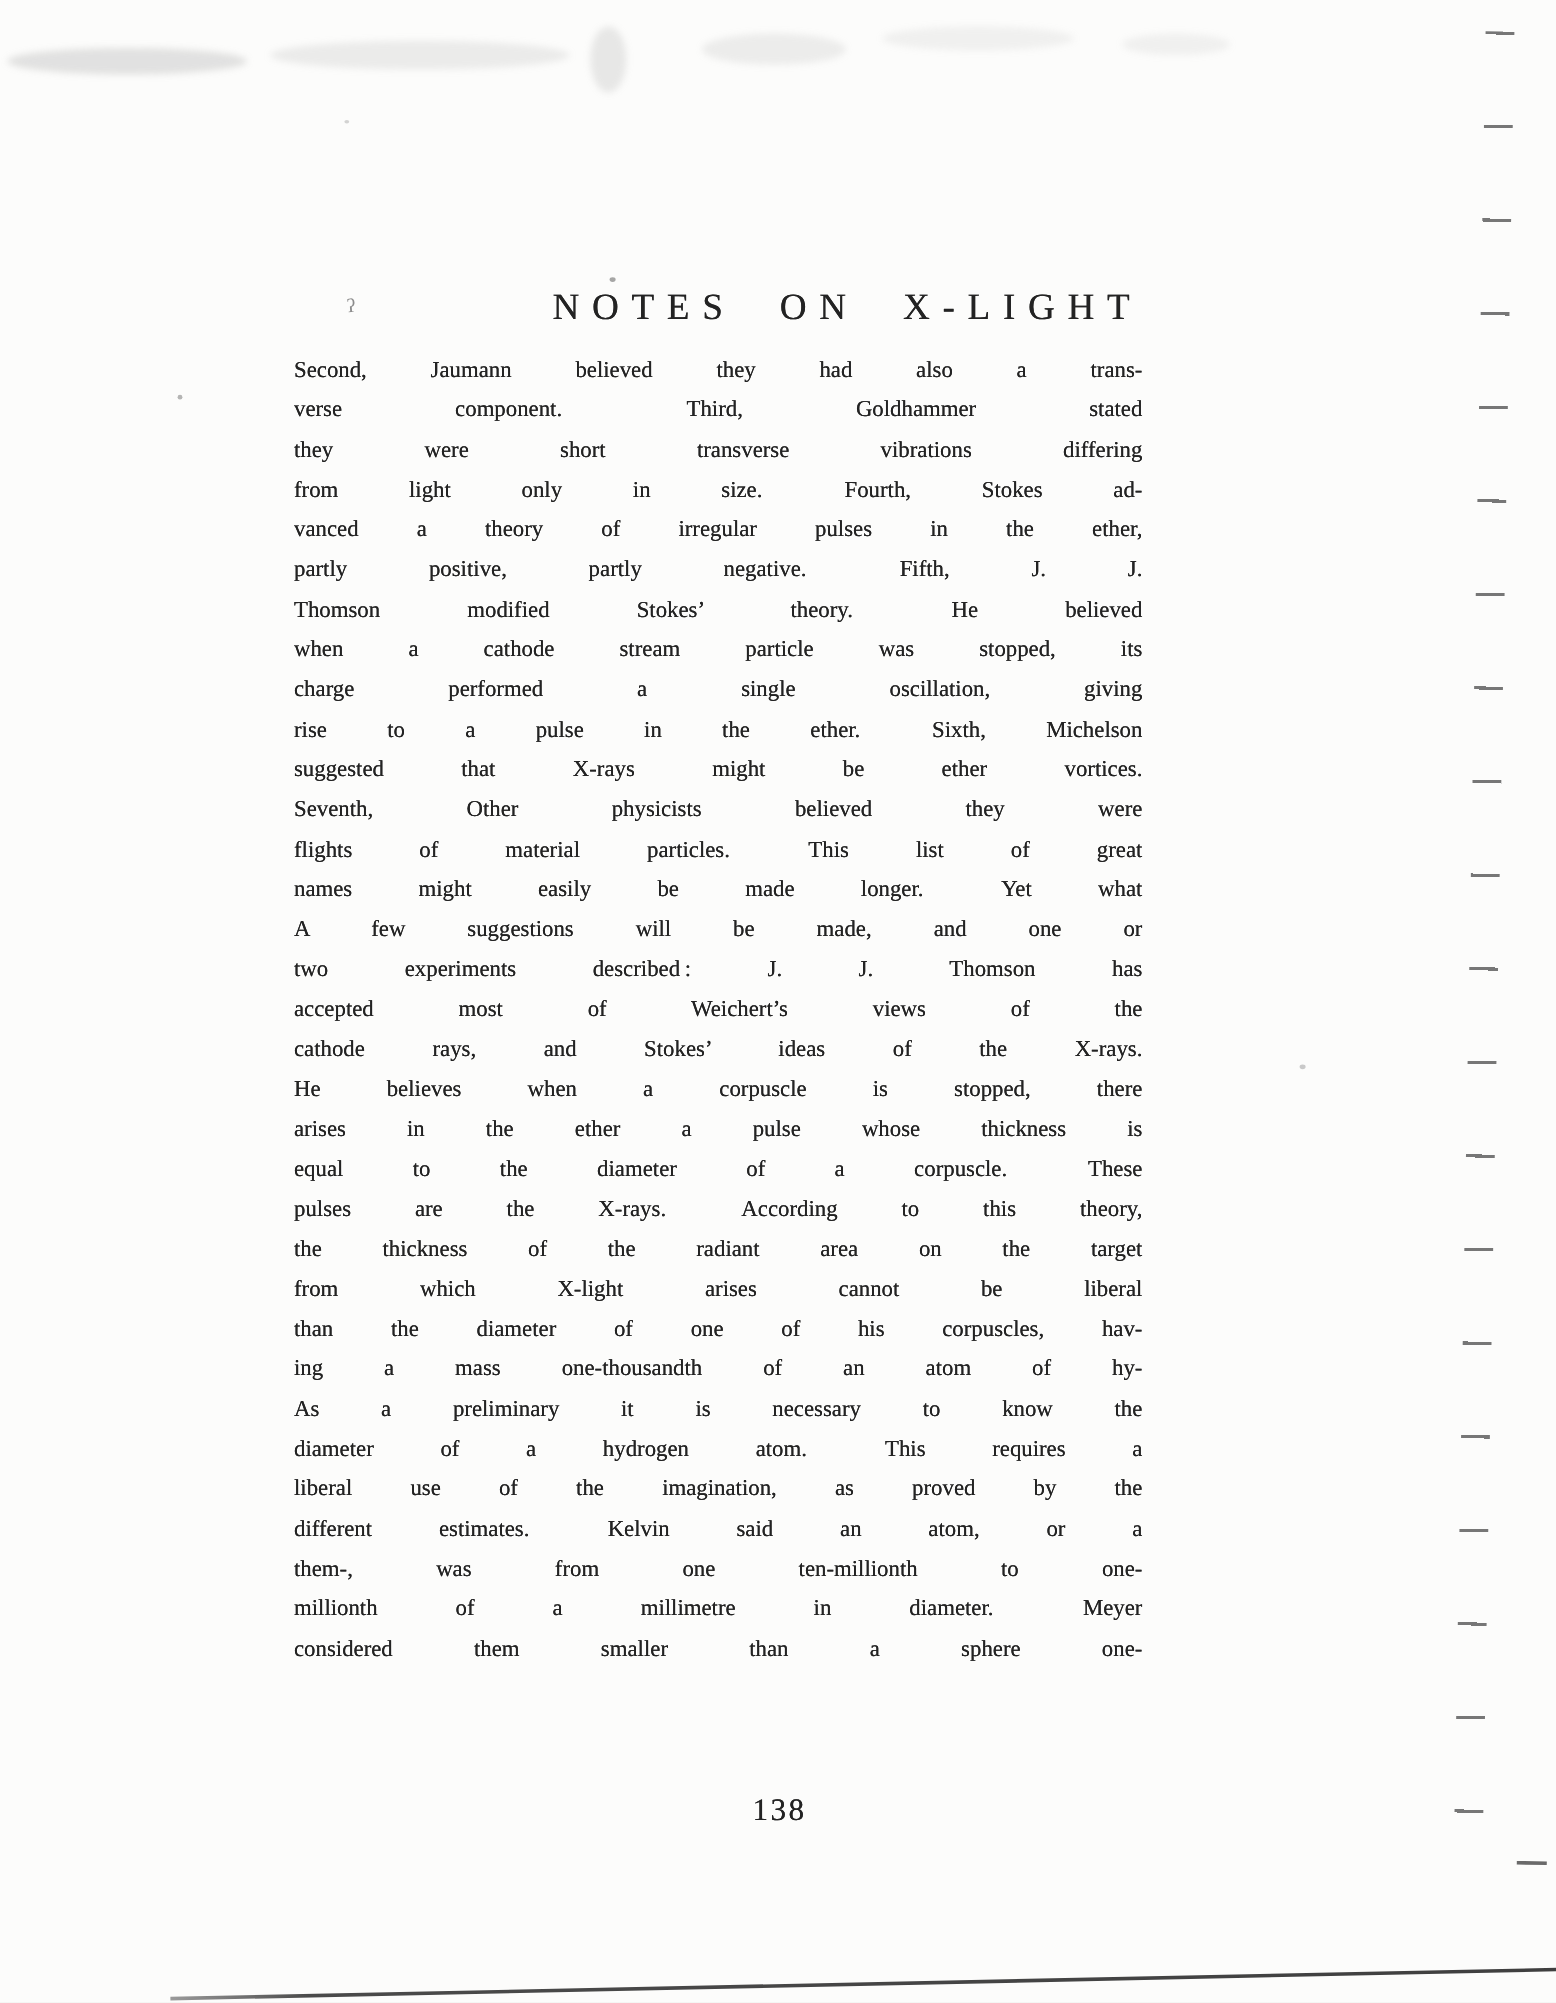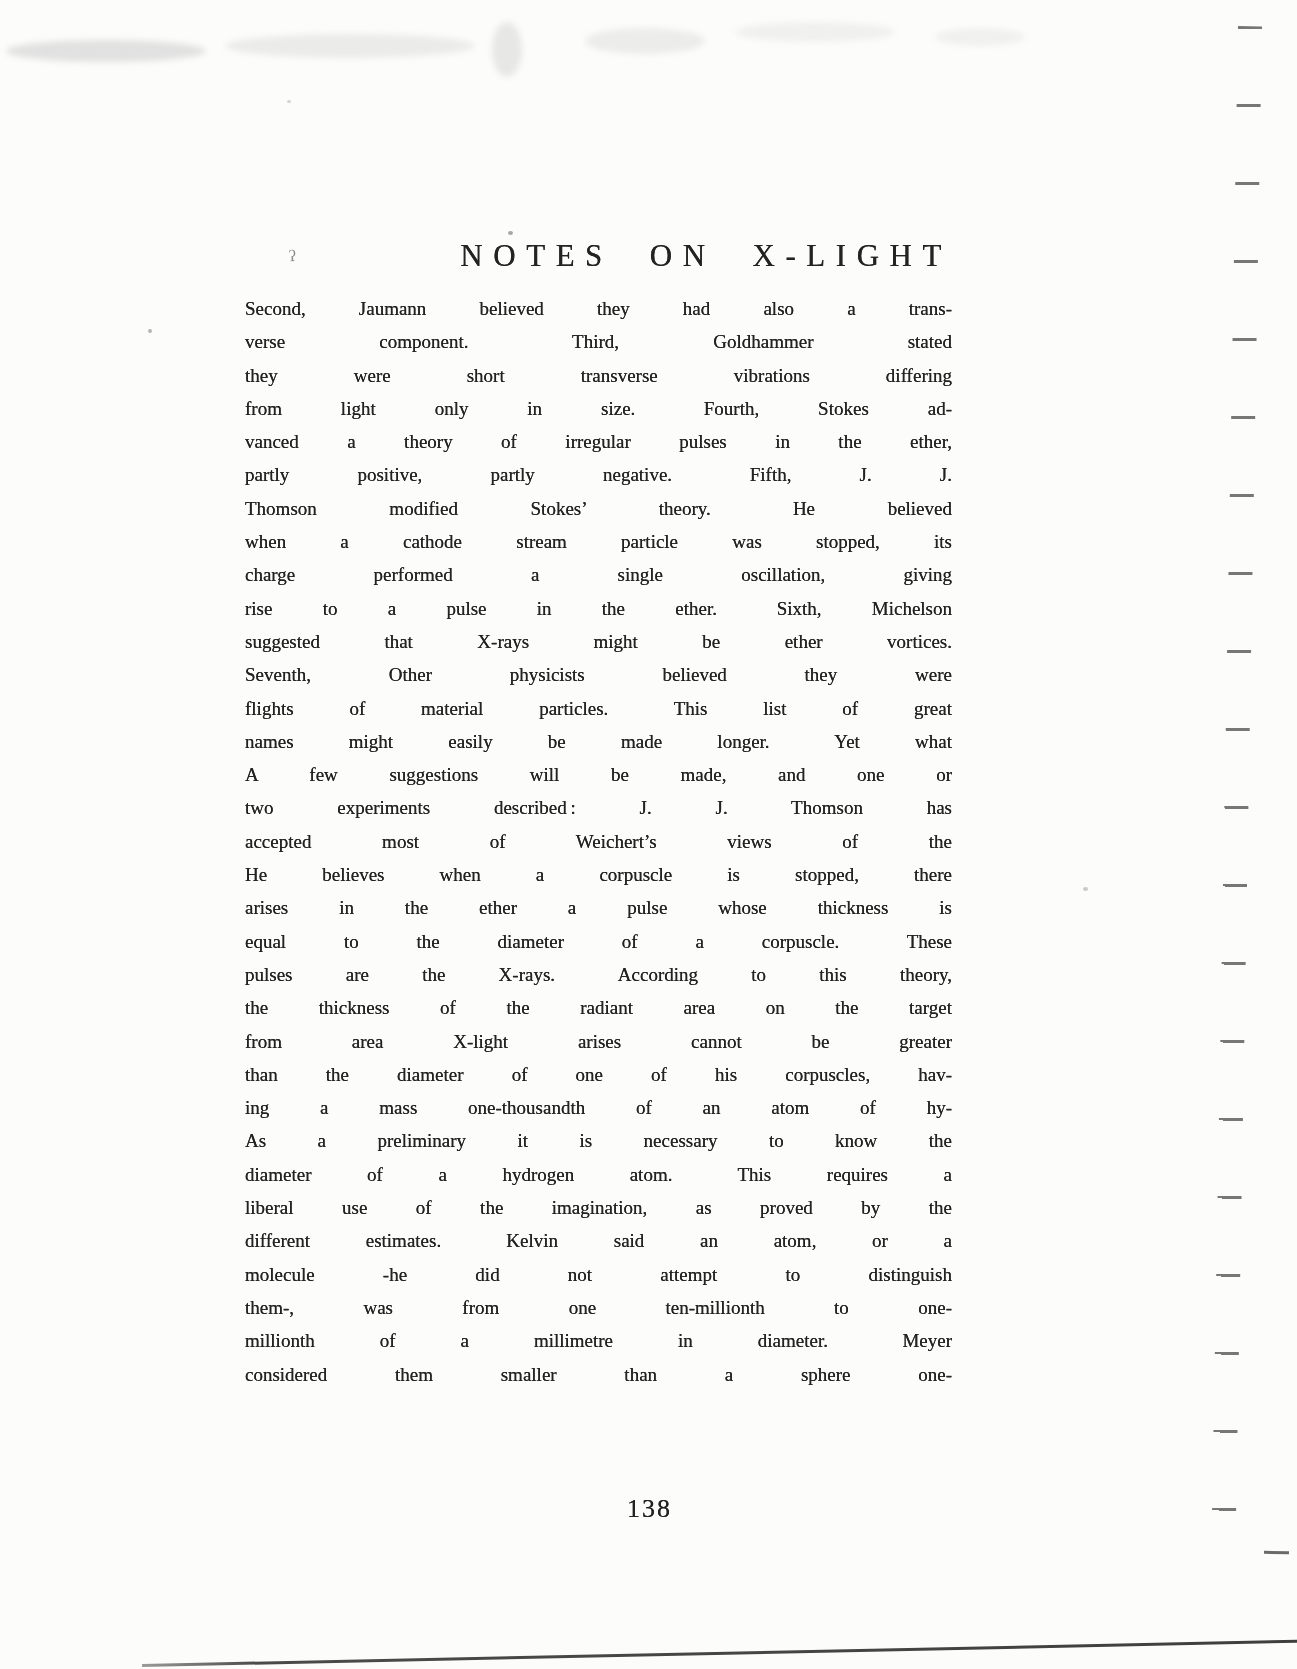--- a/index.html
+++ b/index.html
@@ -170,33 +170,33 @@
       <div class="text-line">when a cathode stream particle was stopped, its</div>
       <div class="text-line">charge performed a single oscillation, giving</div>
       <div class="text-line">rise to a pulse in the ether.  Sixth, Michelson</div>
       <div class="text-line">suggested that X-rays might be ether vortices.</div>
       <div class="text-line">Seventh, Other physicists believed they were</div>
       <div class="text-line">flights of material particles.  This list of great</div>
       <div class="text-line">names might easily be made longer.  Yet what</div>
       <div class="text-line">A few suggestions will be made, and one or</div>
       <div class="text-line">two experiments described : J. J. Thomson has</div>
       <div class="text-line">accepted most of Weichert’s views of the</div>
+      <div class="text-line">cathode rays, and Stokes’ ideas of the X-rays.</div>
       <div class="text-line">He believes when a corpuscle is stopped, there</div>
       <div class="text-line">arises in the ether a pulse whose thickness is</div>
       <div class="text-line">equal to the diameter of a corpuscle.  These</div>
       <div class="text-line">pulses are the X-rays.  According to this theory,</div>
       <div class="text-line">the thickness of the radiant area on the target</div>
-      <div class="text-line">from area X-light arises cannot be greater</div>
+      <div class="text-line">from which X-light arises cannot be liberal</div>
       <div class="text-line">than the diameter of one of his corpuscles, hav-</div>
       <div class="text-line">ing a mass one-thousandth of an atom of hy-</div>
       <div class="text-line">As a preliminary it is necessary to know the</div>
       <div class="text-line">diameter of a hydrogen atom.  This requires a</div>
       <div class="text-line">liberal use of the imagination, as proved by the</div>
       <div class="text-line">different estimates.  Kelvin said an atom, or a</div>
-      <div class="text-line">molecule -he did not attempt to distinguish</div>
       <div class="text-line">them-, was from one ten-millionth to one-</div>
       <div class="text-line">millionth of a millimetre in diameter.  Meyer</div>
       <div class="text-line">considered them smaller than a sphere one-</div>
     </div>
 
   <div class="page-number">138</div>
 
   <div class="edge-marks"></div>
   <div class="edge-mark-extra"></div>
 

